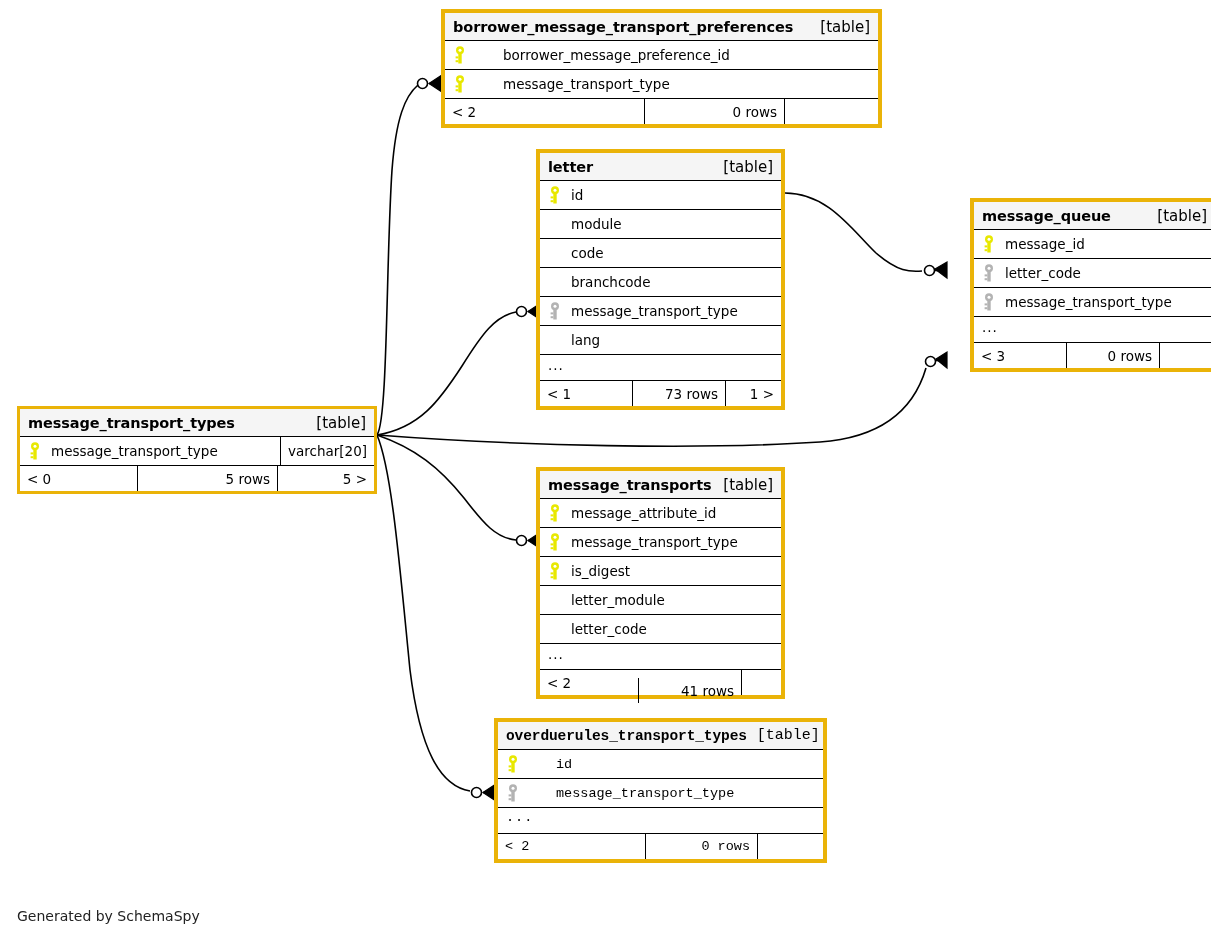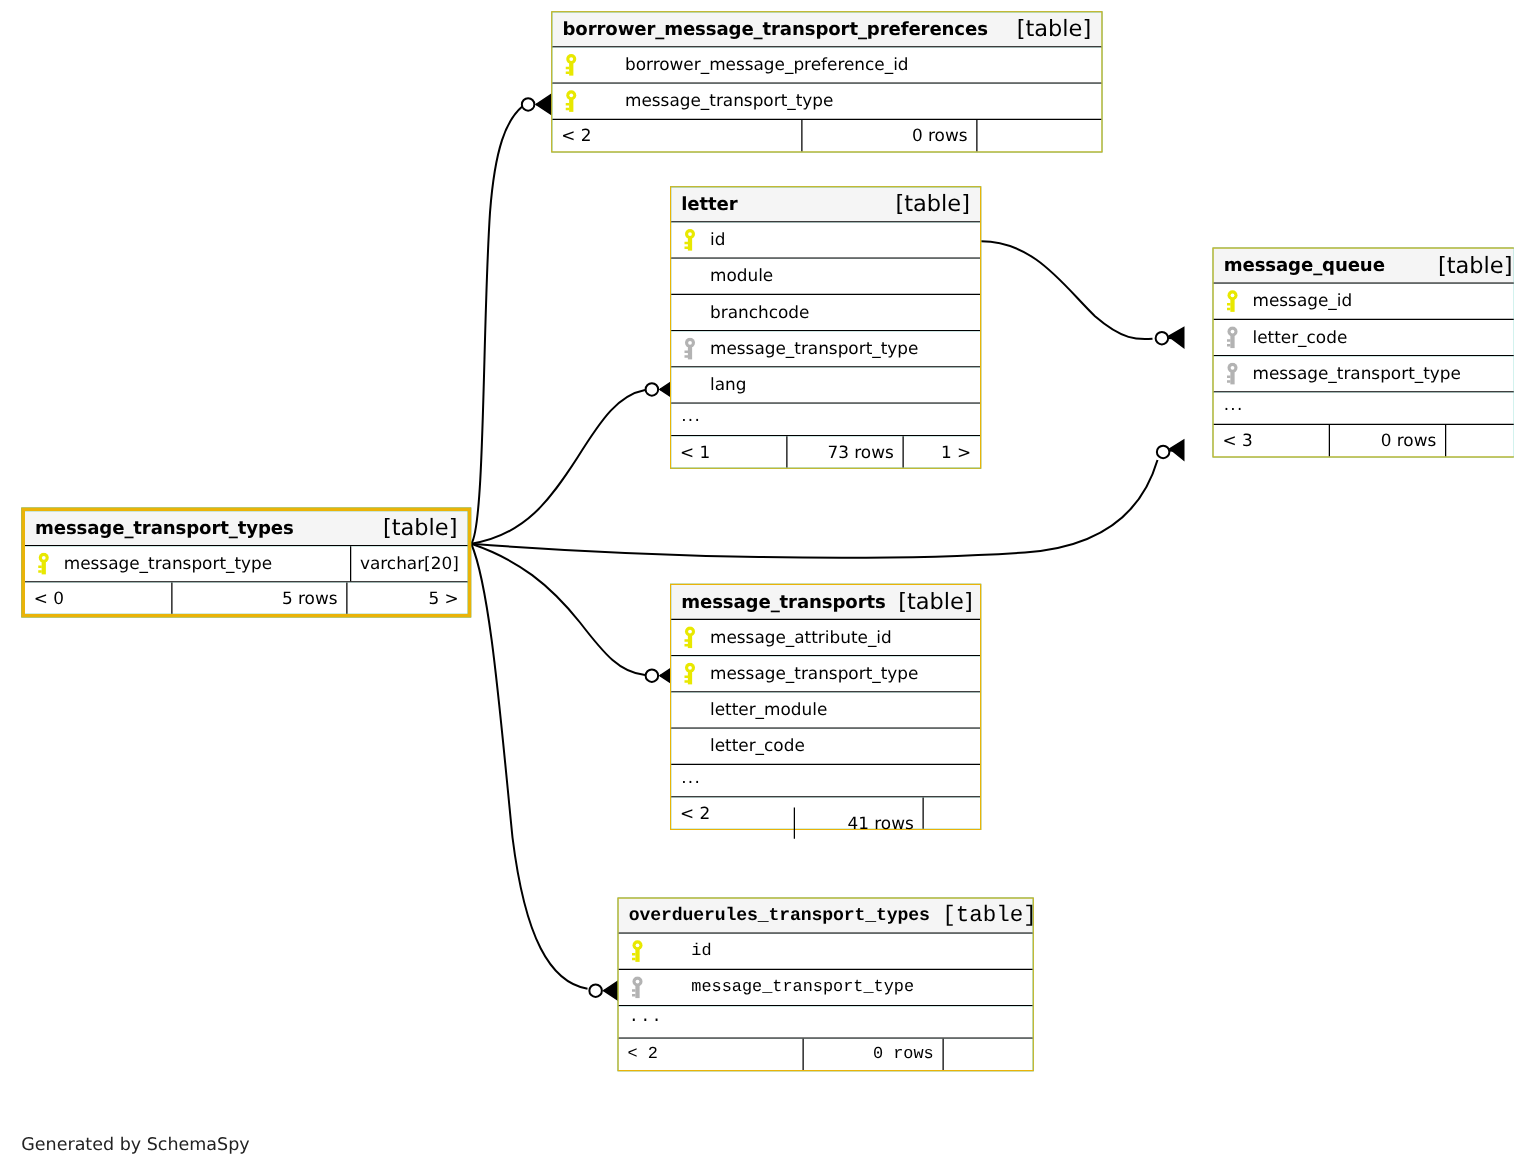--- a/index.html
+++ b/index.html
@@ -8,31 +8,31 @@
        -webkit-font-smoothing:antialiased;}
 
   #canvas{position:absolute;left:0;top:0;width:1211px;height:940px;}
 
   svg#edges{position:absolute;left:0;top:0;width:1211px;height:940px;
             pointer-events:none;z-index:1;}
   svg#edges path.link{fill:none;stroke:#000000;stroke-width:1.6;}
   svg#edges circle.endcirc{fill:#ffffff;stroke:#000000;stroke-width:1.6;}
   svg#edges path.crow{fill:#000000;stroke:#000000;stroke-width:1.2;}
 
-  .table{position:absolute;z-index:3;background:#14b8a6;
-         border:1px solid #eab308;box-sizing:border-box;}
+  .table{position:absolute;z-index:3;background:#0ea5e9;
+         border:4px solid #eab308;box-sizing:border-box;}
   .table.focus{border-width:3px;}
 
   .row{display:flex;align-items:center;box-sizing:border-box;
        border-bottom:1px solid #000000;background:#ffffff;}
   .row:last-child{border-bottom:none;}
 
   .hdr{background:#f5f5f5;height:28px;padding:0 8px;justify-content:space-between;}
   .hdr .tname{font-weight:bold;font-size:14.5px;color:#000;letter-spacing:-0.1px;}
-  .hdr .ttag{font-size:18px;color:#000;padding-left:10px;}
+  .hdr .ttag{font-size:15px;color:#000;padding-left:10px;}
 
   .col{height:29px;padding-left:8px;text-align:center;}
   .col .kslot{width:14px;min-width:14px;display:flex;align-items:center;
               justify-content:center;}
   .col .cname{font-size:13.5px;color:#000;white-space:nowrap;}
   .col.gap-sm .cname{padding-left:9px;}
   .col.gap-lg .cname{padding-left:36px;}
   .col .ctype{margin-left:auto;font-size:13.5px;color:#000;
               border-left:1px solid #000;height:100%;display:flex;
               align-items:center;padding:0 7px;box-sizing:border-box;}
@@ -155,20 +155,24 @@
         </svg>
       </span>
       <span class="cname">id</span>
     </div>
     <div class="row col gap-sm">
       <span class="kslot"></span>
       <span class="cname">module</span>
     </div>
     <div class="row col gap-sm">
       <span class="kslot"></span>
+      <span class="cname">code</span>
+    </div>
+    <div class="row col gap-sm">
+      <span class="kslot"></span>
       <span class="cname">branchcode</span>
     </div>
     <div class="row col gap-sm">
       <span class="kslot">
         <svg class="key" width="12" height="18" viewBox="0 0 12 18" xmlns="http://www.w3.org/2000/svg">
           <circle cx="6" cy="4.2" r="4" fill="#b3b3b3"></circle>
             <circle cx="6" cy="4.2" r="1.5" fill="#ffffff"></circle>
           <rect x="4.3" y="6.5" width="3.4" height="11" fill="#b3b3b3"></rect>
           <rect x="1.6" y="10.4" width="2.8" height="2" fill="#b3b3b3"></rect>
           <rect x="1.6" y="14.2" width="2.8" height="2" fill="#b3b3b3"></rect>
@@ -289,20 +293,32 @@
           <circle cx="6" cy="4.2" r="4" fill="#e8e800"></circle>
             <circle cx="6" cy="4.2" r="1.5" fill="#ffffff"></circle>
           <rect x="4.3" y="6.5" width="3.4" height="11" fill="#e8e800"></rect>
           <rect x="1.6" y="10.4" width="2.8" height="2" fill="#e8e800"></rect>
           <rect x="1.6" y="14.2" width="2.8" height="2" fill="#e8e800"></rect>
         </svg>
       </span>
       <span class="cname">message_transport_type</span>
     </div>
     <div class="row col gap-sm">
+      <span class="kslot">
+        <svg class="key" width="12" height="18" viewBox="0 0 12 18" xmlns="http://www.w3.org/2000/svg">
+          <circle cx="6" cy="4.2" r="4" fill="#e8e800"></circle>
+            <circle cx="6" cy="4.2" r="1.5" fill="#ffffff"></circle>
+          <rect x="4.3" y="6.5" width="3.4" height="11" fill="#e8e800"></rect>
+          <rect x="1.6" y="10.4" width="2.8" height="2" fill="#e8e800"></rect>
+          <rect x="1.6" y="14.2" width="2.8" height="2" fill="#e8e800"></rect>
+        </svg>
+      </span>
+      <span class="cname">is_digest</span>
+    </div>
+    <div class="row col gap-sm">
       <span class="kslot"></span>
       <span class="cname">letter_module</span>
     </div>
     <div class="row col gap-sm">
       <span class="kslot"></span>
       <span class="cname">letter_code</span>
     </div>
     <div class="row ellip">
       <span>...</span>
     </div>

